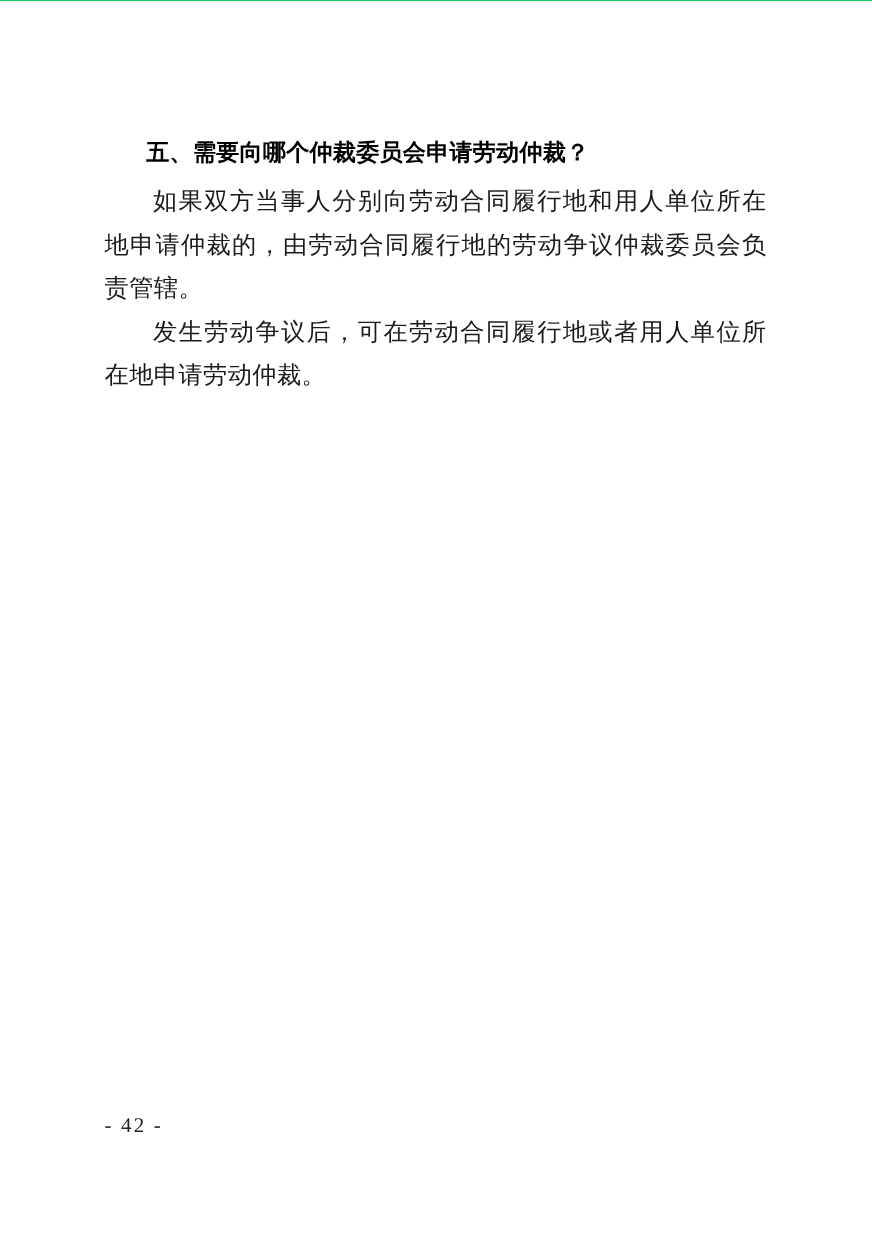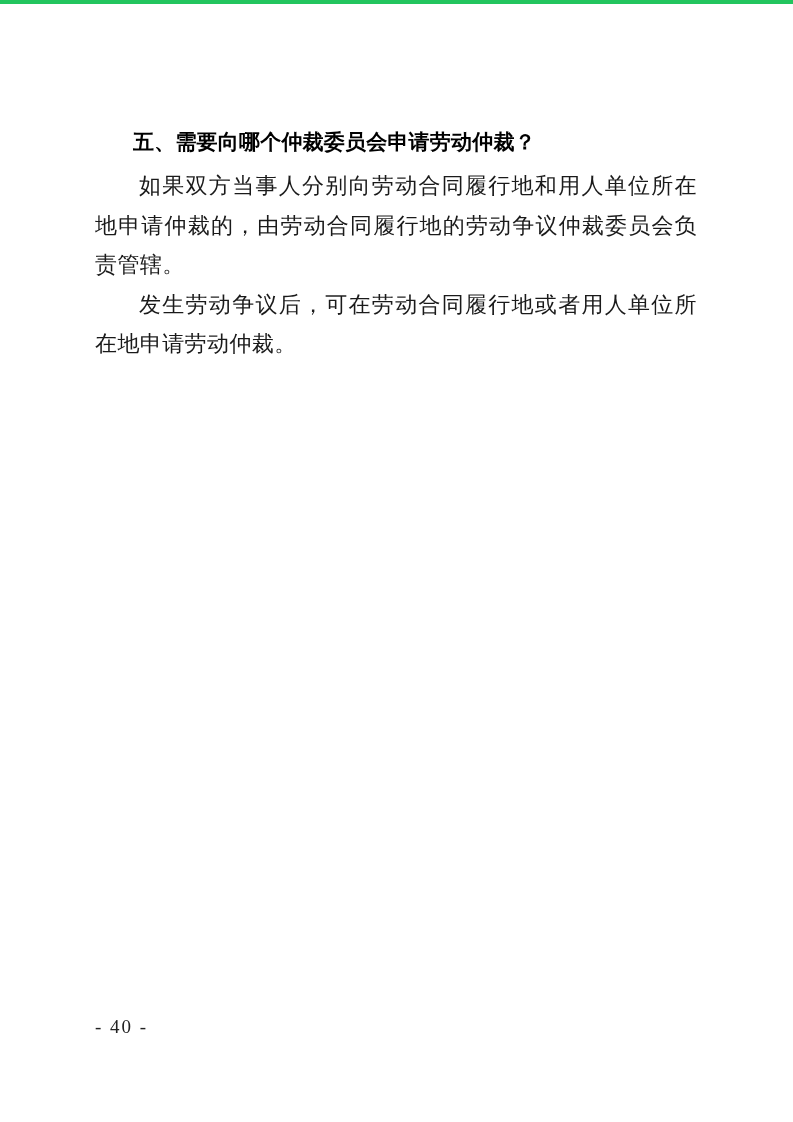--- a/index.html
+++ b/index.html
@@ -8,21 +8,21 @@
     background: #ffffff;
   }
   .doc-page {
     position: relative;
     width: 793px;
     height: 1122px;
     background: #ffffff;
     overflow: hidden;
     font-family: "Liberation Serif", serif;
     color: #1a1a1a;
-    border-top: 4px solid #22c55e;
+    border-top: 1px solid #22c55e;
     box-sizing: border-box;
   }
   .content {
     position: absolute;
     left: 95px;
     top: 123px;
     width: 602px;
   }
   .heading {
     font-family: "Liberation Sans", sans-serif;
@@ -56,14 +56,14 @@
 </style>
 </head>
 <body>
 
 <div class="doc-page">
   <div class="content">
     <h2 class="heading">五、需要向哪个仲裁委员会申请劳动仲裁？</h2>
     <p class="para">如果双方当事人分别向劳动合同履行地和用人单位所在地申请仲裁的，由劳动合同履行地的劳动争议仲裁委员会负责管辖。</p>
     <p class="para">发生劳动争议后，可在劳动合同履行地或者用人单位所在地申请劳动仲裁。</p>
   </div>
-  <div class="page-number">- 40 -</div>
+  <div class="page-number">- 42 -</div>
 </div>
 
 </body></html>

